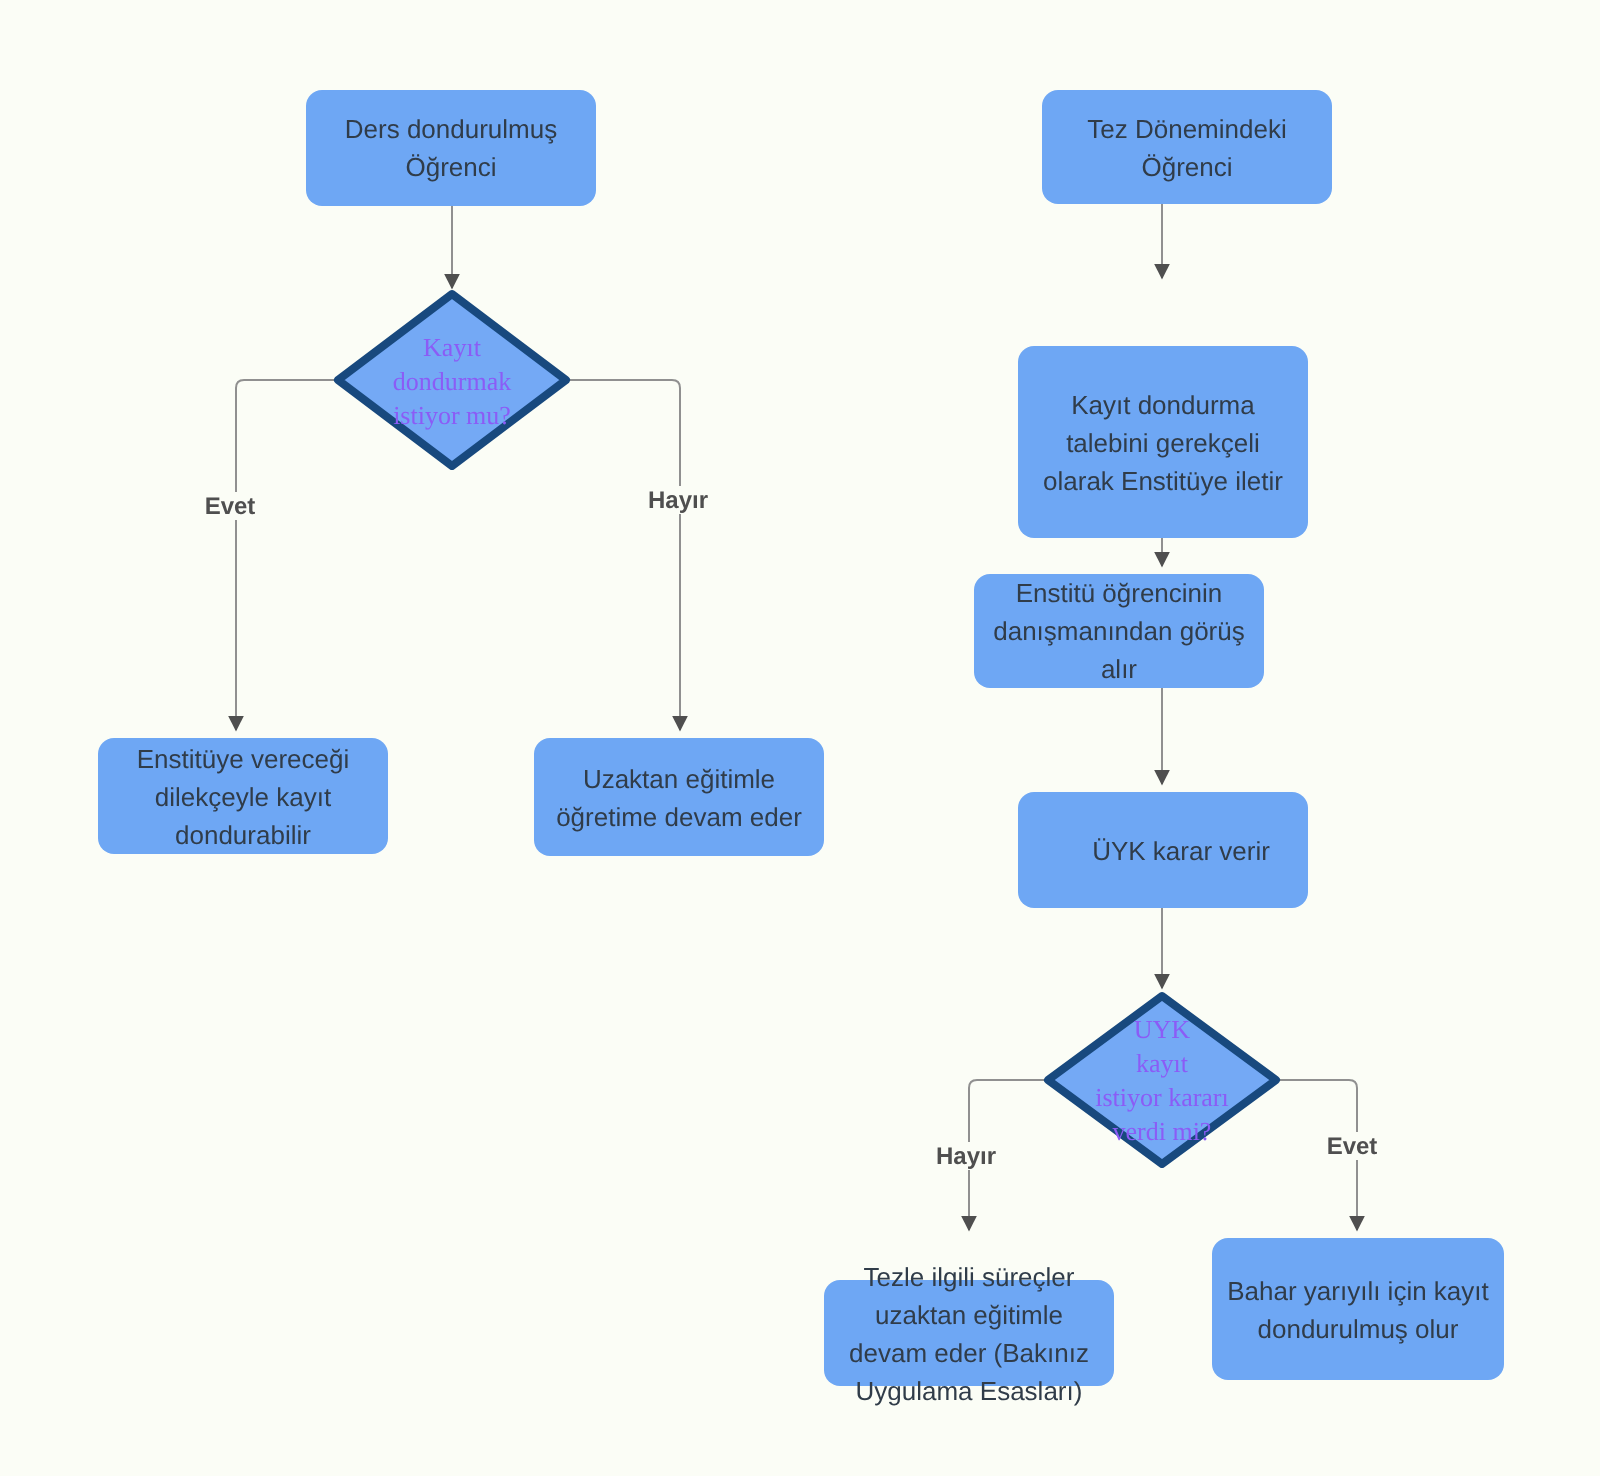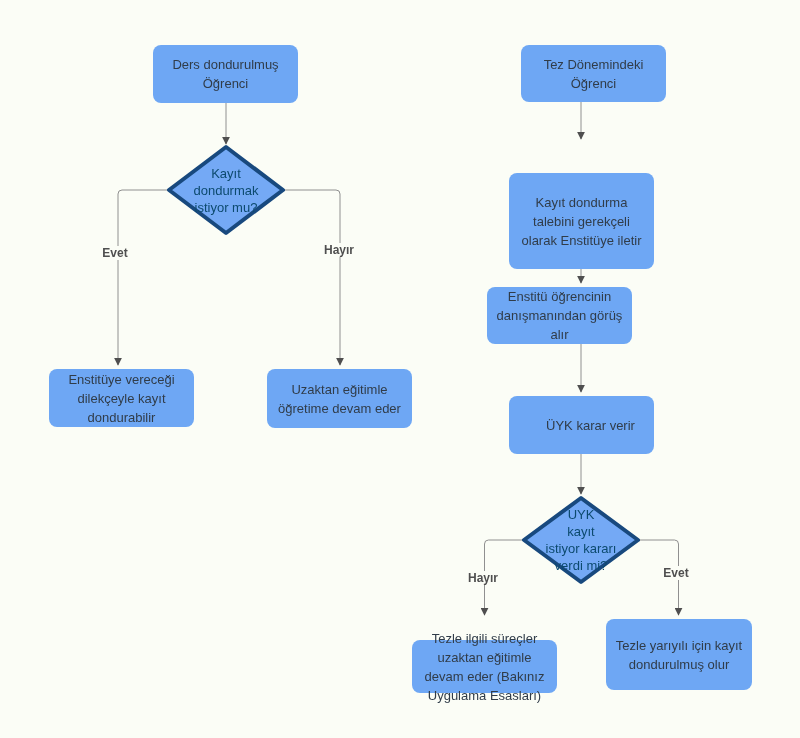--- a/index.html
+++ b/index.html
@@ -26,26 +26,27 @@
     box-sizing:border-box;
   }
   .diamond-poly{
     fill:#74a9f5;
     stroke:#18497e;
     stroke-width:4;
     stroke-linejoin:round;
   }
   .diamond-text{
     position:absolute;
-    color:#0c4a6e;
+    color:#8b5cf6;
     font-size:13px;
     line-height:17px;
     display:flex;align-items:center;justify-content:center;
     text-align:center;
     white-space:pre-line;
+    font-family:Liberation Serif, serif;
   }
   .edge-label{
     position:absolute;
     transform:translateX(-50%);
     font-size:12px;
     font-weight:bold;
     color:#4f4f4f;
     background:#fbfdf6;
     padding:0 3px;
     line-height:14px;
@@ -108,21 +109,21 @@
   <div class="diamond-text" style="left:519px;top:504px;width:124px;height:72px;">UYK
 kayıt
 istiyor kararı
 verdi mi?</div>
 
   <div class="node" style="left:412px;top:640px;width:145px;height:53px;">Tezle ilgili süreçler
 uzaktan eğitimle
 devam eder (Bakınız
 Uygulama Esasları)</div>
 
-  <div class="node" style="left:606px;top:619px;width:146px;height:71px;">Tezle yarıyılı için kayıt
+  <div class="node" style="left:606px;top:619px;width:146px;height:71px;">Bahar yarıyılı için kayıt
 dondurulmuş olur</div>
 
   <div class="edge-label" style="left:115px;top:246px;">Evet</div>
   <div class="edge-label" style="left:339px;top:243px;">Hayır</div>
   <div class="edge-label" style="left:483px;top:571px;">Hayır</div>
   <div class="edge-label" style="left:676px;top:566px;">Evet</div>
 
 </div>
 
 </body></html>

